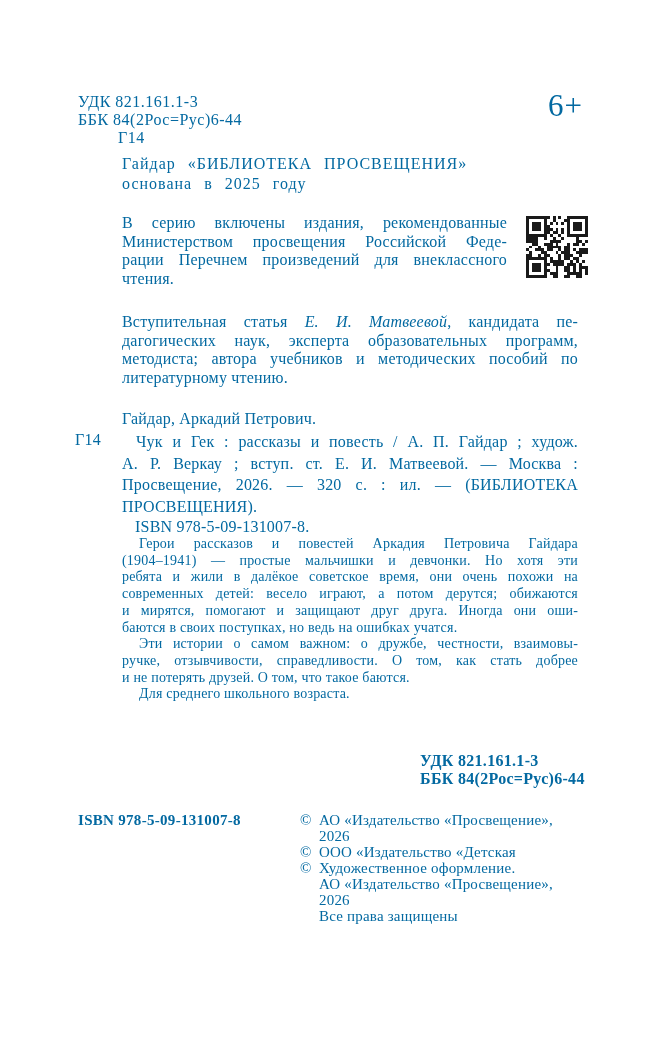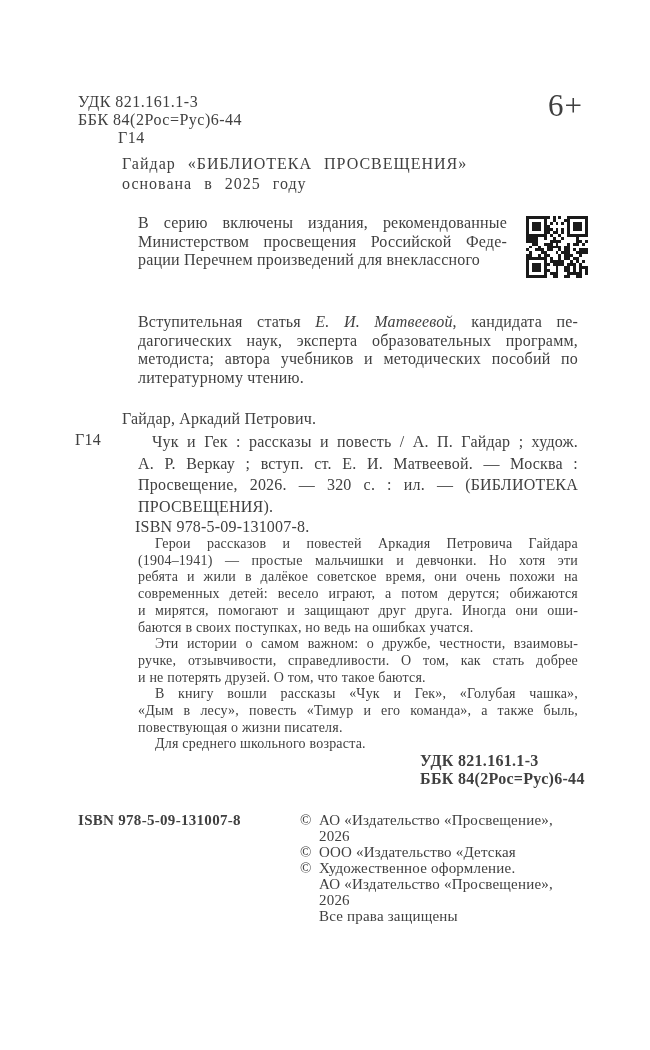--- a/index.html
+++ b/index.html
@@ -1,27 +1,27 @@
 <!DOCTYPE html>
 <html lang="ru"><head>
 <meta charset="utf-8">
 <style>
   html,body{margin:0;padding:0;background:#e8e8e8;}
   .page{
     position:relative;width:650px;height:1050px;margin:0 auto;
-    background:#ffffff;color:#404040;
+    background:#ffffff;color:#0369a1;
     font-family:"Liberation Serif","DejaVu Serif",serif;
     overflow:hidden;
   }
   .blk{position:absolute;}
   .main{font-size:16px;letter-spacing:0.2px;}
   .line{display:block;}
 
   
-  .jpara .line{text-align:justify;text-align-last:justify;margin-left:16px;}
+  .jpara .line{text-align:justify;text-align-last:justify;}
   .jpara .line:last-child{text-align-last:left;}
   .indent-first .line:first-child{padding-left:17px;}
   .hang .line:first-child{padding-left:14px;}
 
   .codes-top{left:78px;top:93px;line-height:18px;letter-spacing:0.5px;}
   .codes-top .g14{padding-left:40px;}
 
   .age{left:548px;top:90px;font-size:31px;line-height:31px;letter-spacing:1px;}
 
   .series{left:122px;top:154px;line-height:20px;word-spacing:7px;letter-spacing:1px;}
@@ -64,20 +64,21 @@
 
   <div class="blk main series">
       <div class="line">Гайдар «БИБЛИОТЕКА ПРОСВЕЩЕНИЯ»</div>
       <div class="line">основана в 2025 году</div>
     </div>
 
   <div class="blk main jpara rec">
       <div class="line">В серию включены издания, рекомендованные</div>
       <div class="line">Министерством просвещения Российской Феде-</div>
       <div class="line">рации Перечнем произведений для внеклассного</div>
+      <div class="line">чтения.</div>
     </div>
 
   <div class="blk qr">
     <svg id="qr-svg" viewBox="0 0 21 21" shape-rendering="crispEdges" xmlns="http://www.w3.org/2000/svg">
         <rect x="7" y="0" width="1" height="1" fill="#1a1a1a"></rect>
         <rect x="9" y="0" width="1" height="1" fill="#1a1a1a"></rect>
         <rect x="11" y="0" width="1" height="1" fill="#1a1a1a"></rect>
         <rect x="9" y="1" width="1" height="1" fill="#1a1a1a"></rect>
         <rect x="13" y="1" width="1" height="1" fill="#1a1a1a"></rect>
         <rect x="8" y="2" width="1" height="1" fill="#1a1a1a"></rect>
@@ -255,25 +256,20 @@
         <div class="line">современных детей: весело играют, а потом дерутся; обижаются</div>
         <div class="line">и мирятся, помогают и защищают друг друга. Иногда они оши-</div>
         <div class="line">баются в своих поступках, но ведь на ошибках учатся.</div>
       </div>
     <div class="jpara indent-first">
         <div class="line">Эти истории о самом важном: о дружбе, честности, взаимовы-</div>
         <div class="line">ручке, отзывчивости, справедливости. О том, как стать добрее</div>
         <div class="line">и не потерять друзей. О том, что такое баются.</div>
       </div>
     <div class="jpara indent-first">
-        <div class="line">В книгу вошли рассказы «Чук и Гек», «Голубая чашка»,</div>
-        <div class="line">«Дым в лесу», повесть «Тимур и его команда», а также быль,</div>
-        <div class="line">повествующая о жизни писателя.</div>
-      </div>
-    <div class="jpara indent-first">
         <div class="line">Для среднего школьного возраста.</div>
       </div>
   </div>
 
   <div class="blk main codes-bottom">
     <span class="line">УДК 821.161.1-3</span>
     <span class="line">ББК 84(2Рос=Рус)6-44</span>
   </div>
 
   <div class="blk isbn-footer">ISBN 978-5-09-131007-8</div>

